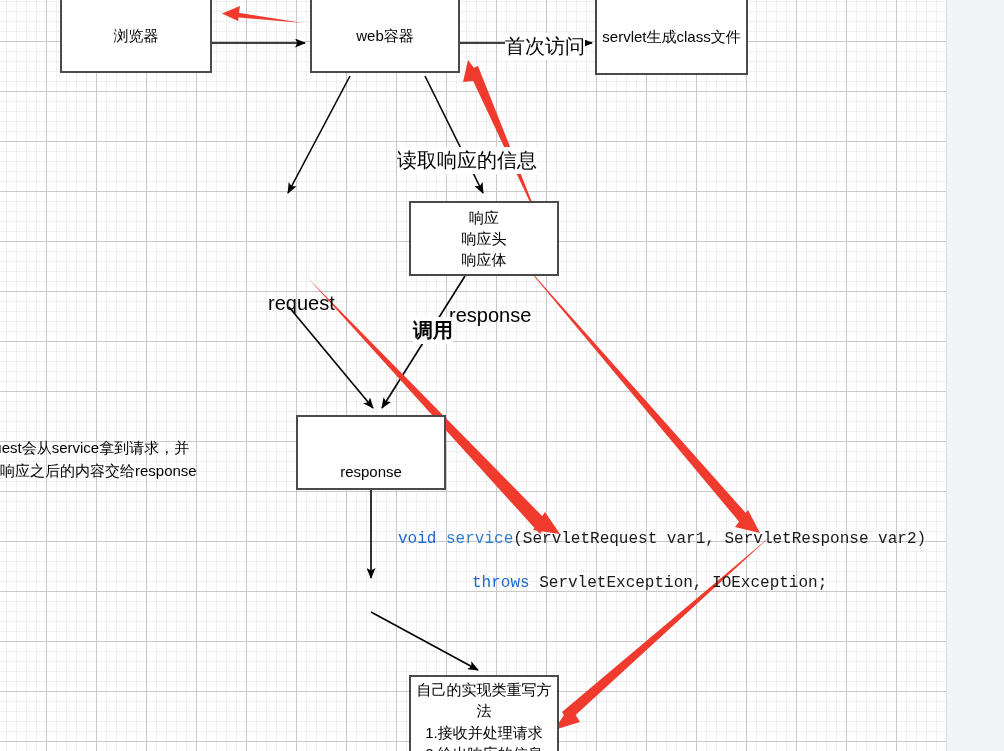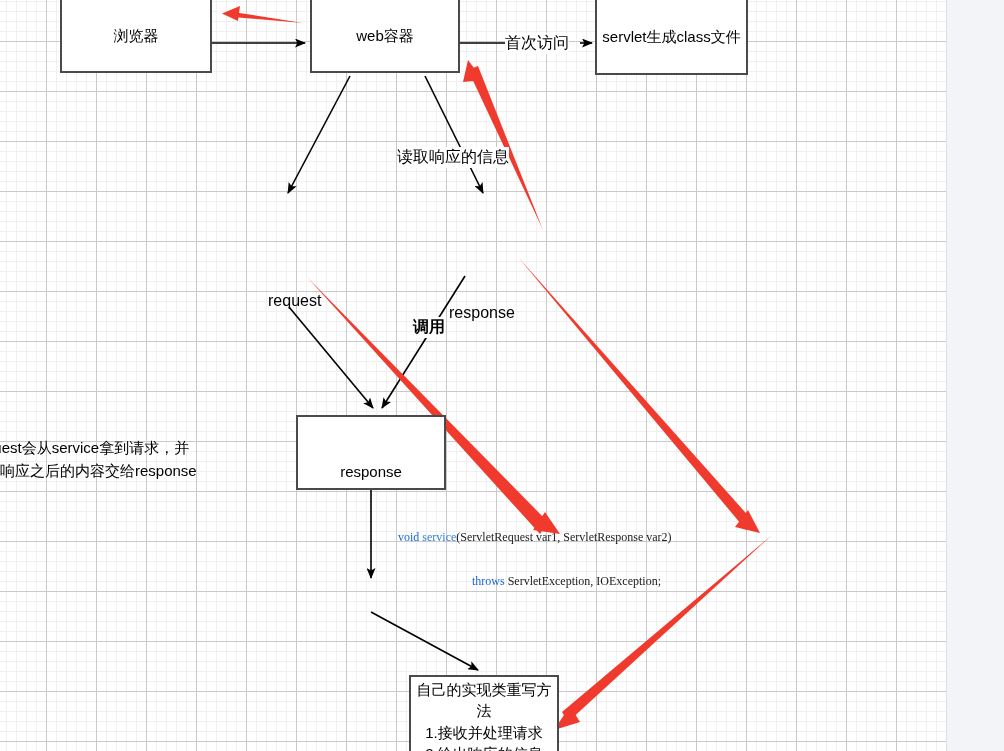--- a/index.html
+++ b/index.html
@@ -50,32 +50,32 @@
     white-space: nowrap;
   }
   .node.center  { justify-content: center; }
   .node.bottomy { justify-content: flex-end; padding-bottom: 6px; }
   .node.topy    { justify-content: flex-start; padding-top: 2px; }
 
   
   .lbl {
     position: absolute;
     color: #000;
-    font-size: 16px;
+    font-size: 20px;
     white-space: nowrap;
     background: transparent;
   }
   .lbl.boxed { background: #ffffff; }
   .note { position: absolute; font-size: 15px; line-height: 1.55; color: #000; white-space: nowrap; }
 
   
   .code {
     position: absolute;
-    font-family: Liberation Serif, serif;
-    font-size: 12px;
+    font-family: Liberation Mono, monospace;
+    font-size: 16px;
     color: #1a1a1a;
     white-space: pre;
     letter-spacing: 0px;
   }
   .kw { color: #1967d2; }
   .fn { color: #2f7fd0; }
 </style>
 </head>
 <body>
 
@@ -129,20 +129,25 @@
 
     <div class="node center" style="left:310px; top:-2px; width:150px; height:75px;">
       <span>web容器</span>
     </div>
 
     <div class="node center" style="left:595px; top:-2px; width:153px; height:77px;">
       <span>servlet生成class文件</span>
     </div>
 
 
+    <div class="node center" style="left:409px; top:201px; width:150px; height:75px;">
+      <span>响应</span>
+      <span>响应头</span>
+      <span>响应体</span>
+    </div>
 
     <div class="node bottomy" style="left:296px; top:415px; width:150px; height:75px;">
       <span>response</span>
     </div>
 
     <div class="node topy" style="left:409px; top:675px; width:150px; height:82px;">
       <span>自己的实现类重写方</span>
       <span>法</span>
       <span>1.接收并处理请求</span>
       <span>2.给出响应的信息</span>

